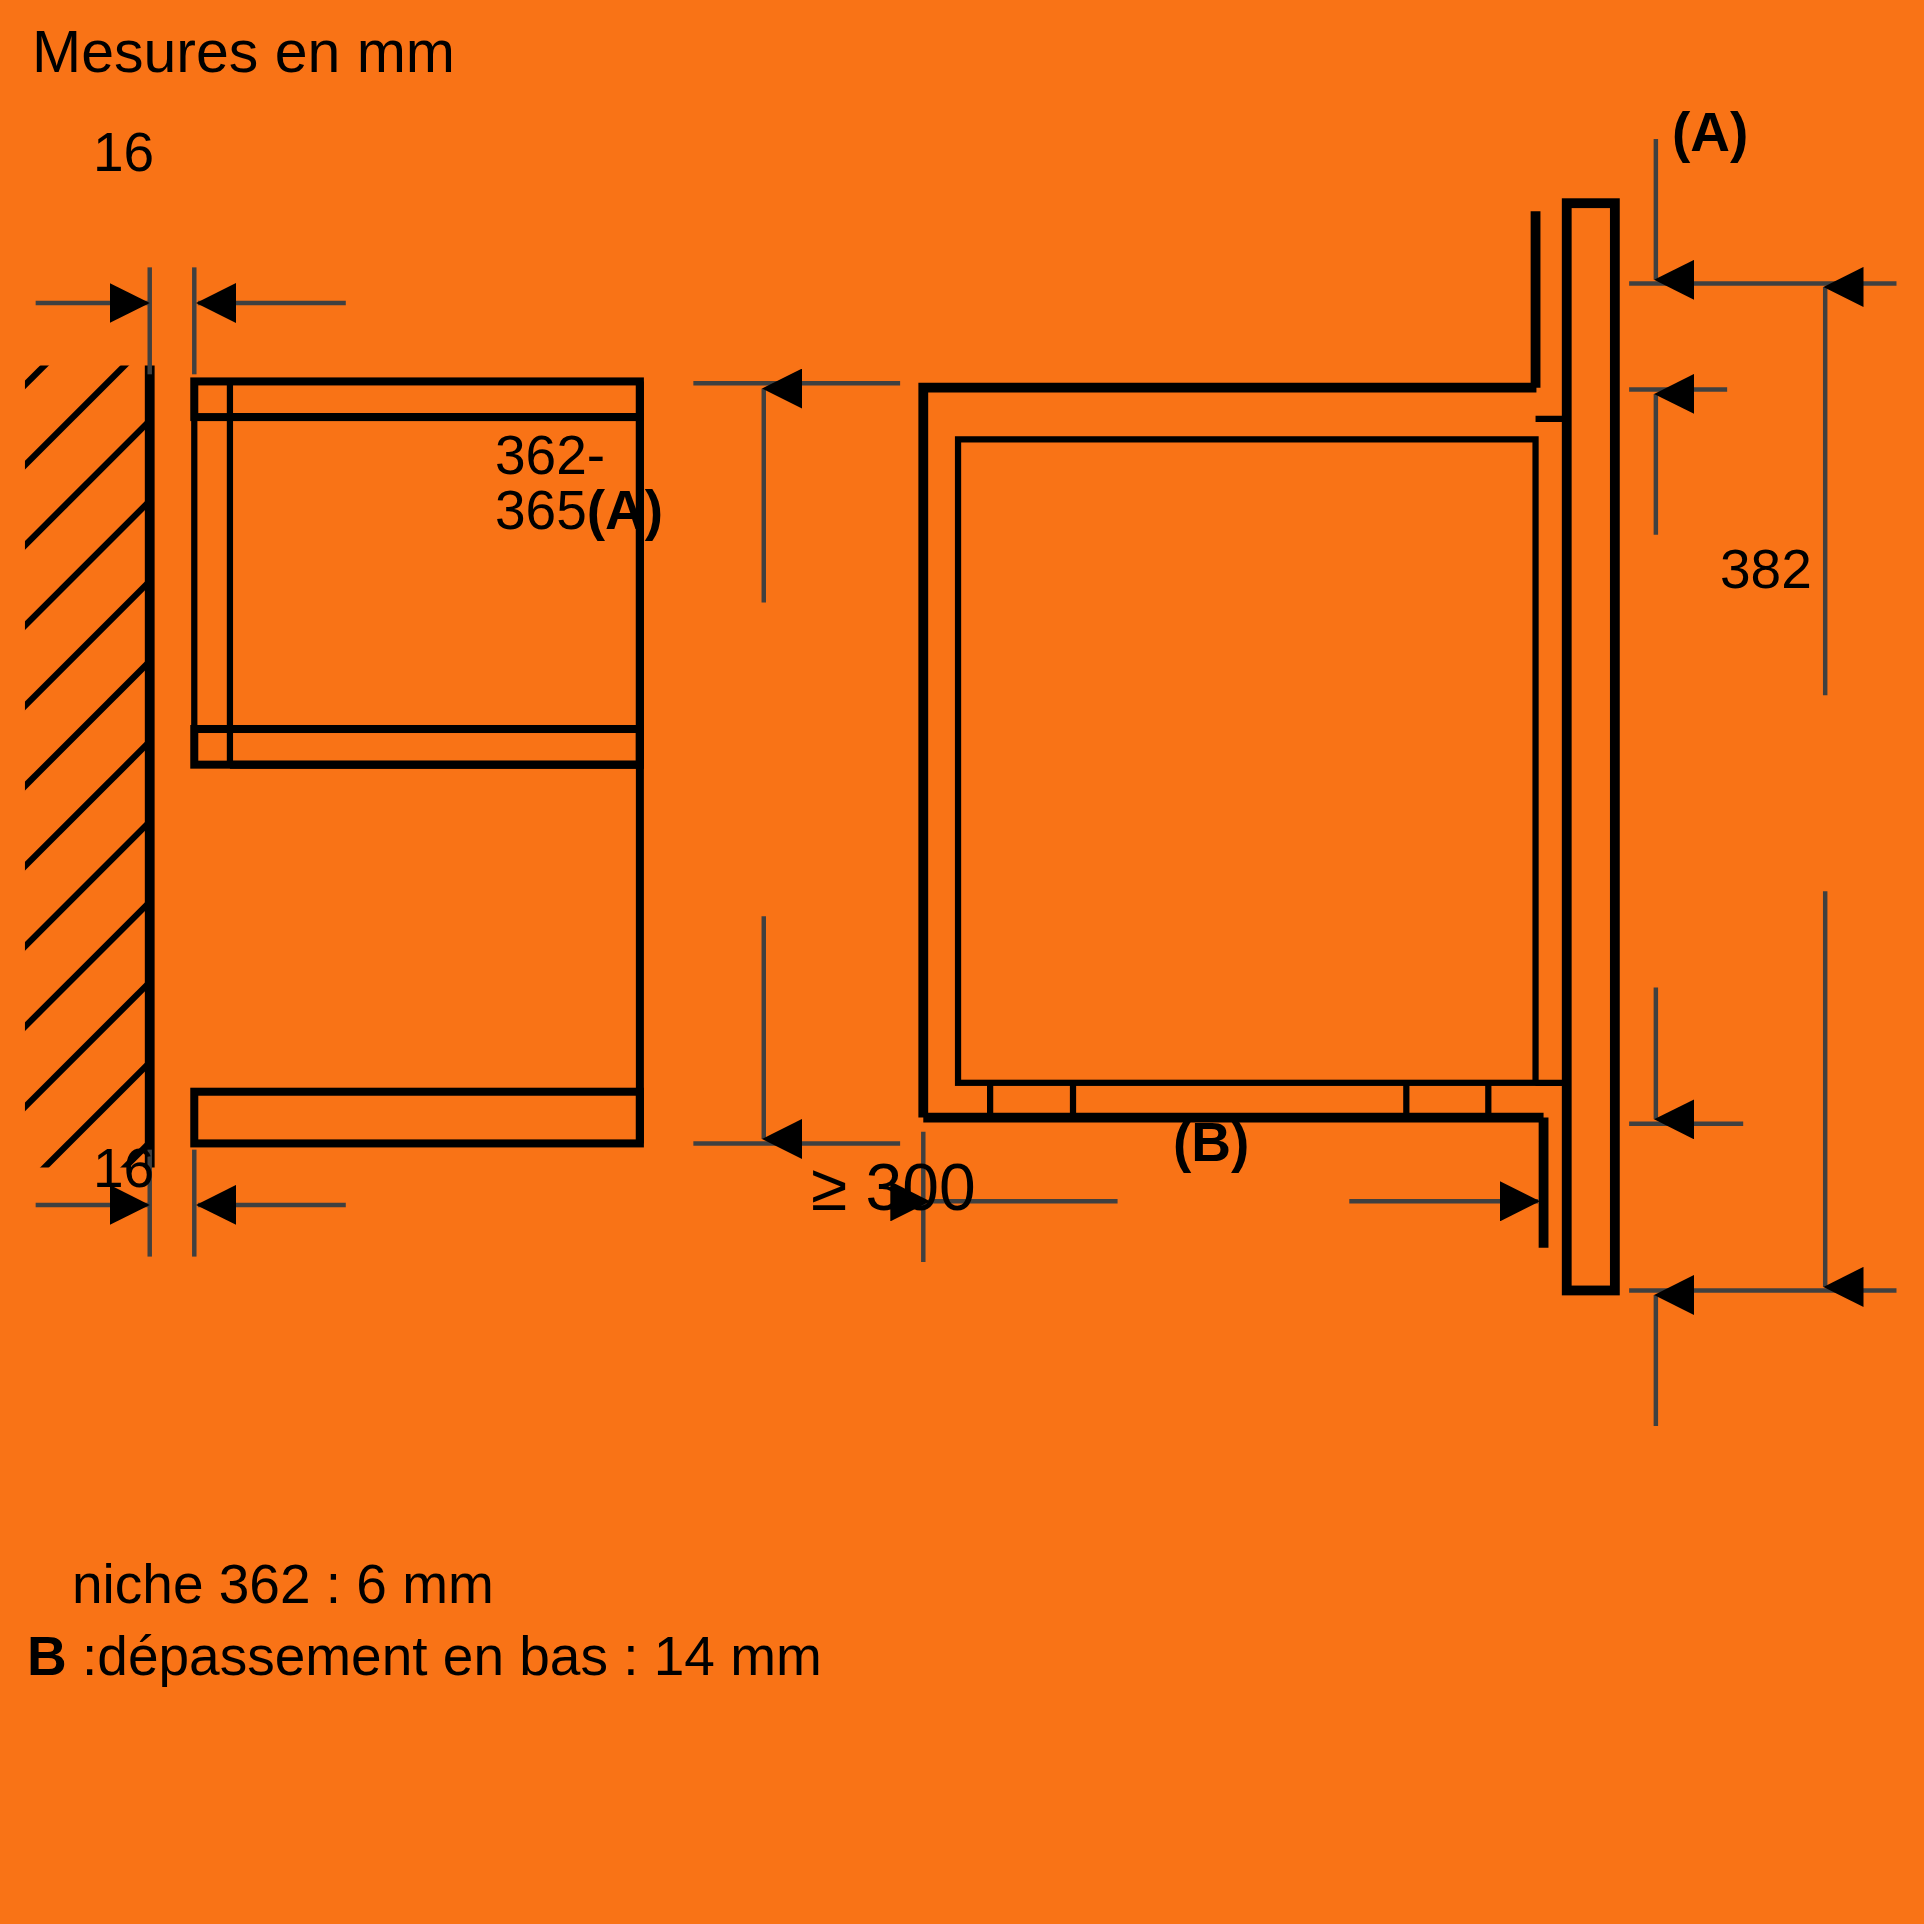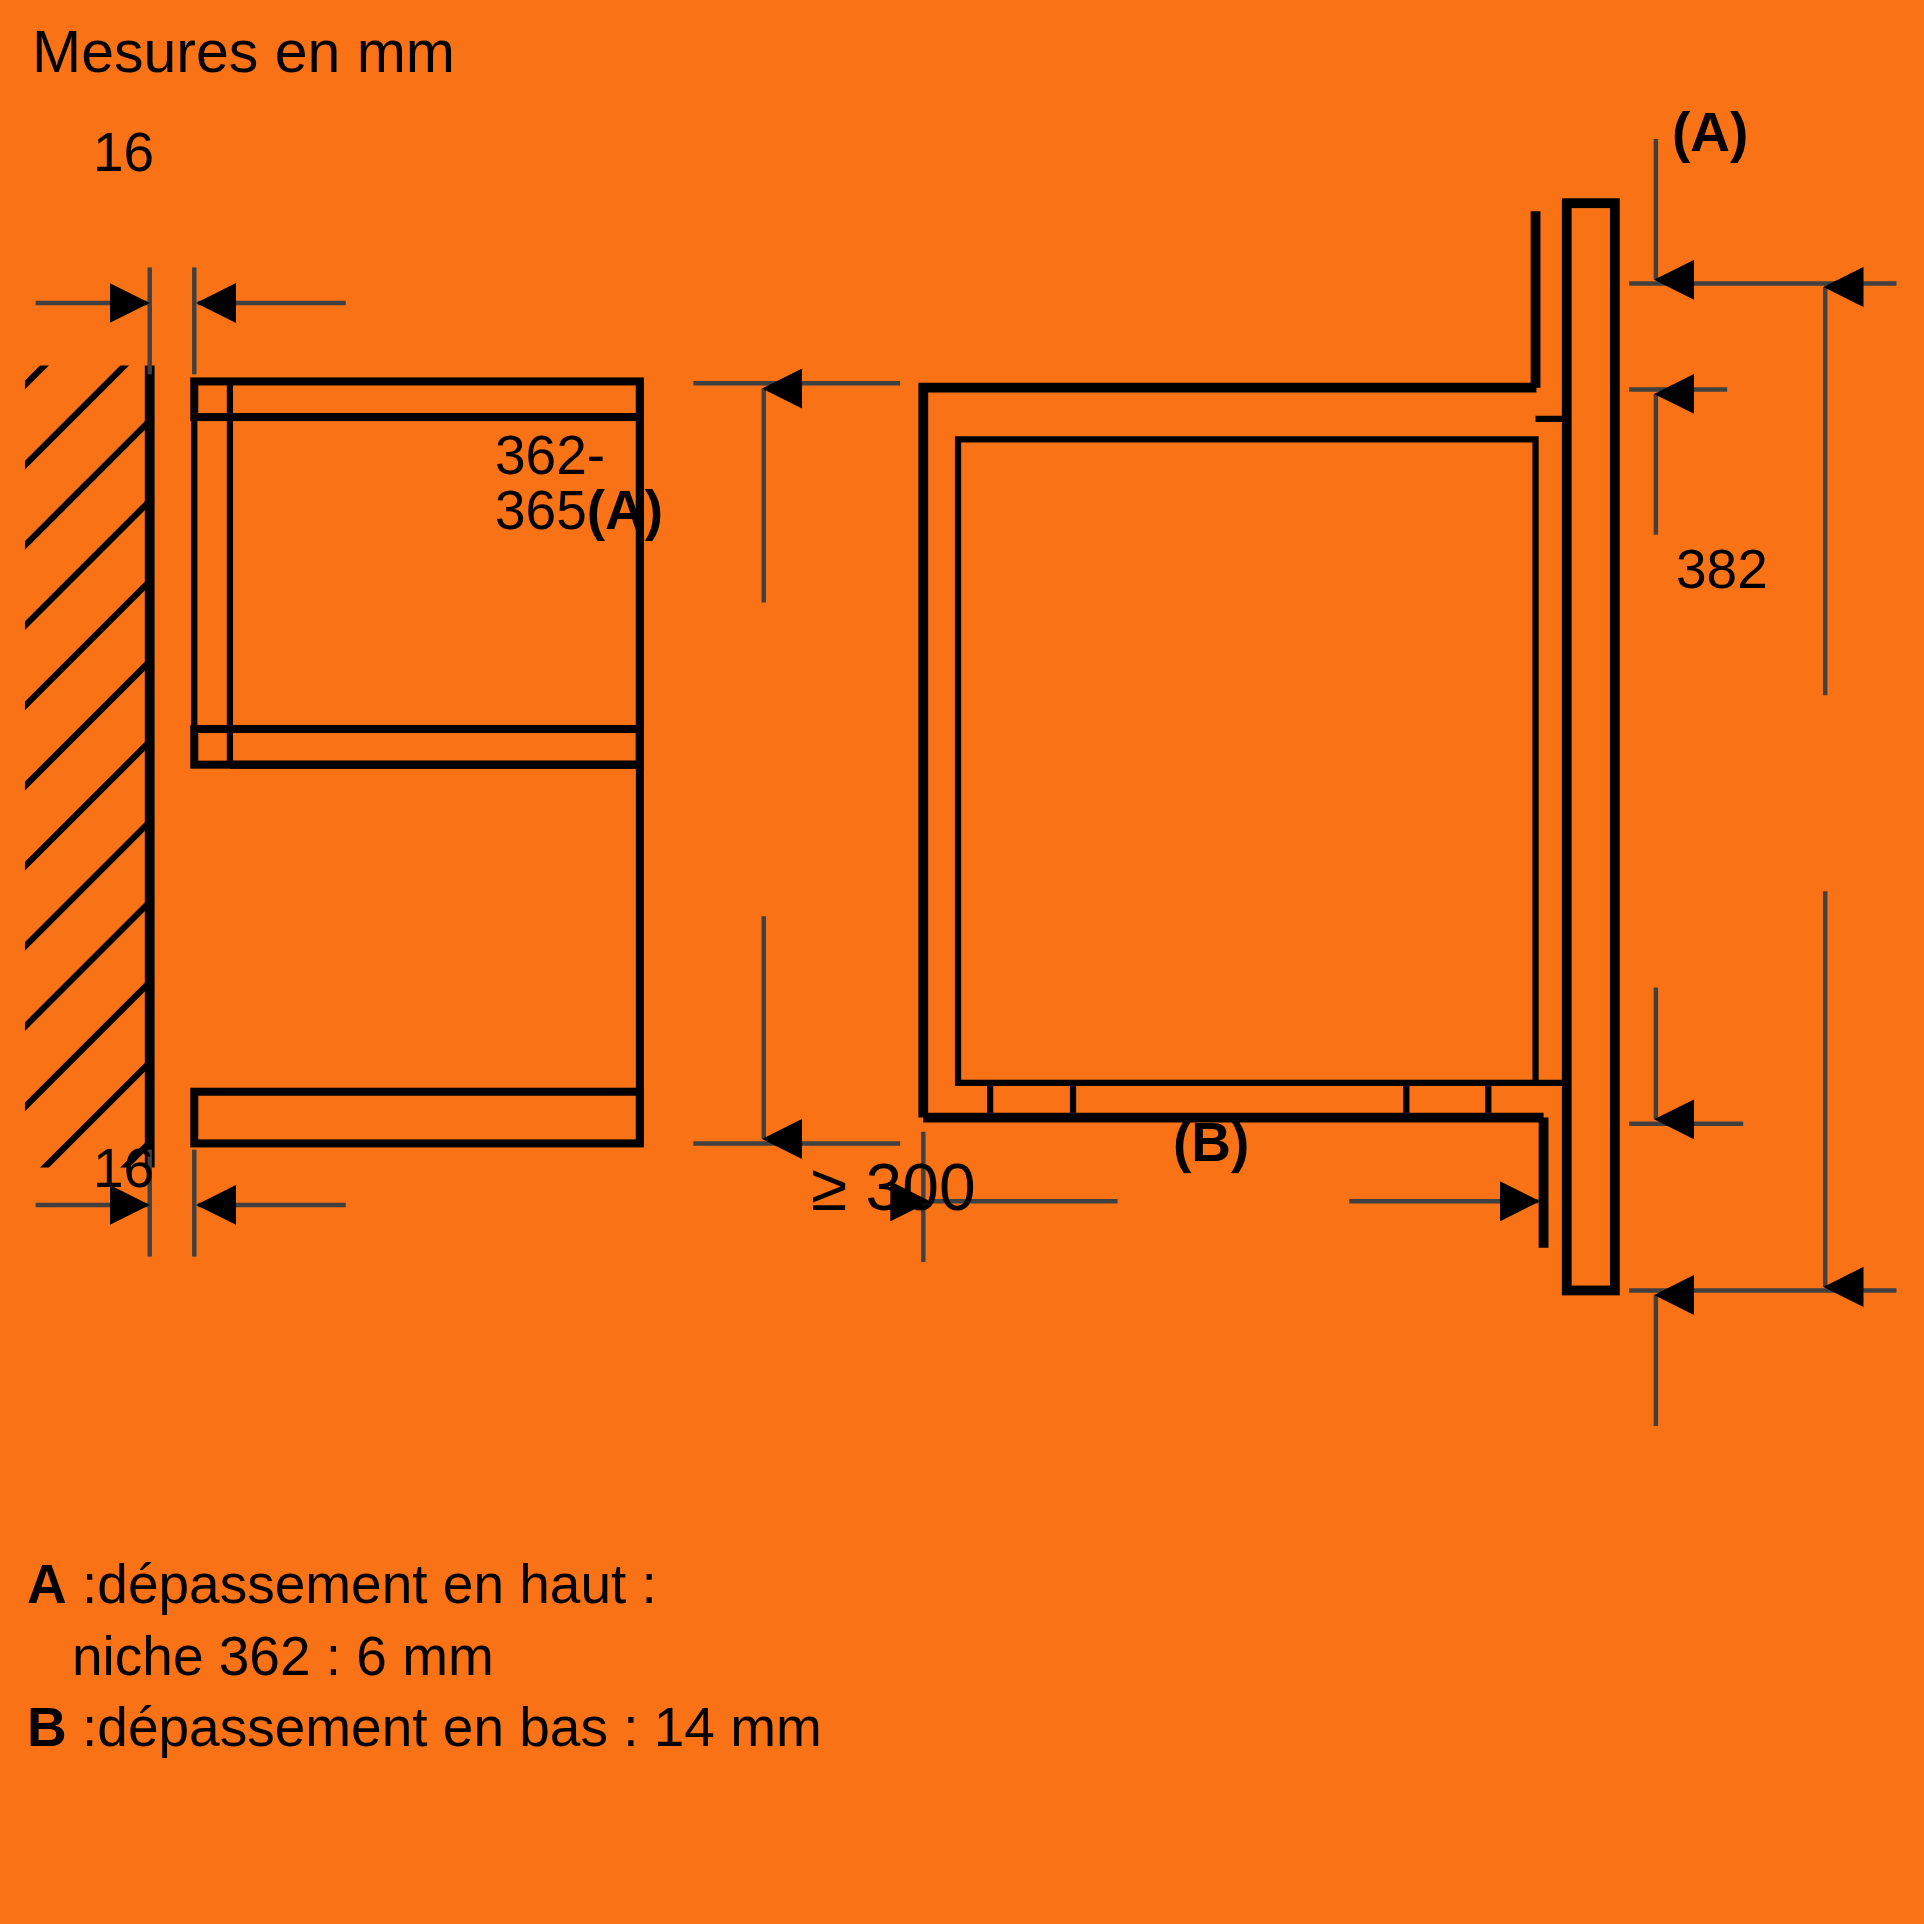--- a/index.html
+++ b/index.html
@@ -36,21 +36,21 @@
   }
   .dim-label {
     font-size: 55px;
   }
   #dim-16-top      { left: 93px;  top: 125px; }
   #dim-16-bottom   { left: 93px;  top: 1141px; }
   #dim-362-365     { left: 495px;  top: 428px; font-size: 55px; }
   #dim-362-365 .bold { font-weight: bold; }
   #dim-a-top       { left: 1672px; top: 105px; font-weight: bold; font-size: 55px; }
   #dim-b-bottom    { left: 1173px; top: 1115px; font-weight: bold; font-size: 55px; }
-  #dim-382         { left: 1676px; top: 542px; font-size: 55px; }
+  #dim-382         { left: 1720px; top: 542px; font-size: 55px; }
   #dim-300         { left: 811px;  top: 1154px; font-size: 66px; }
 
   #legend {
     position: absolute;
     left: 27px;
     top: 1549px;
     font-size: 55px;
     line-height: 1.30;
   }
   #legend .row { white-space: pre; }
@@ -198,19 +198,18 @@
 
   <div class="txt" id="dim-a-top">(A)</div>
 
   <div class="txt" id="dim-b-bottom">(B)</div>
 
   <div class="txt" id="dim-382">382</div>
 
   <div class="txt" id="dim-300">≥ 300</div>
 
   <div id="legend">
-    <div class="row"><span class="key">A</span><span> :dépassement en haut :</span></div>
     <div class="row indent">niche 362 : 6 mm</div>
     <div class="row"><span class="key">B</span><span> :dépassement en bas : 14 mm</span></div>
   </div>
 
 </div>
 
 
 </body></html>

